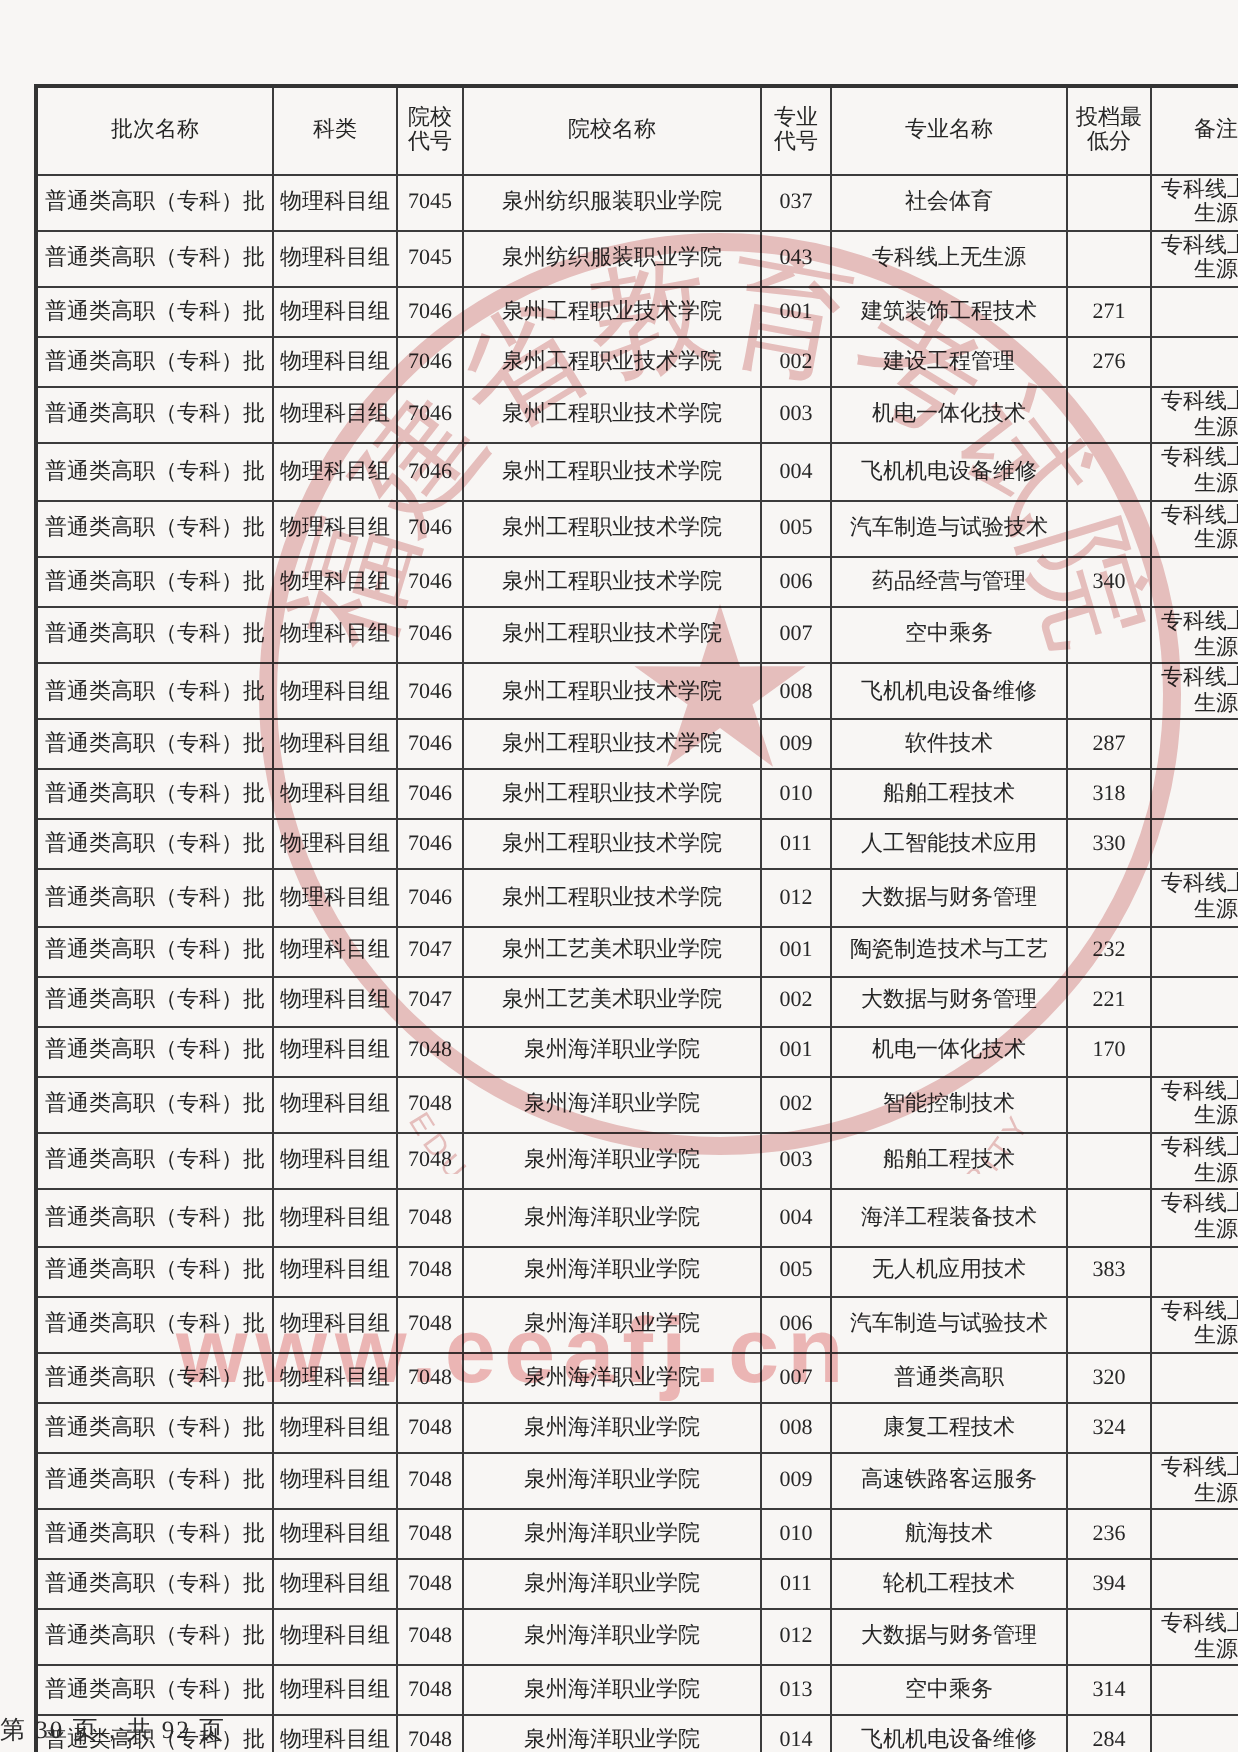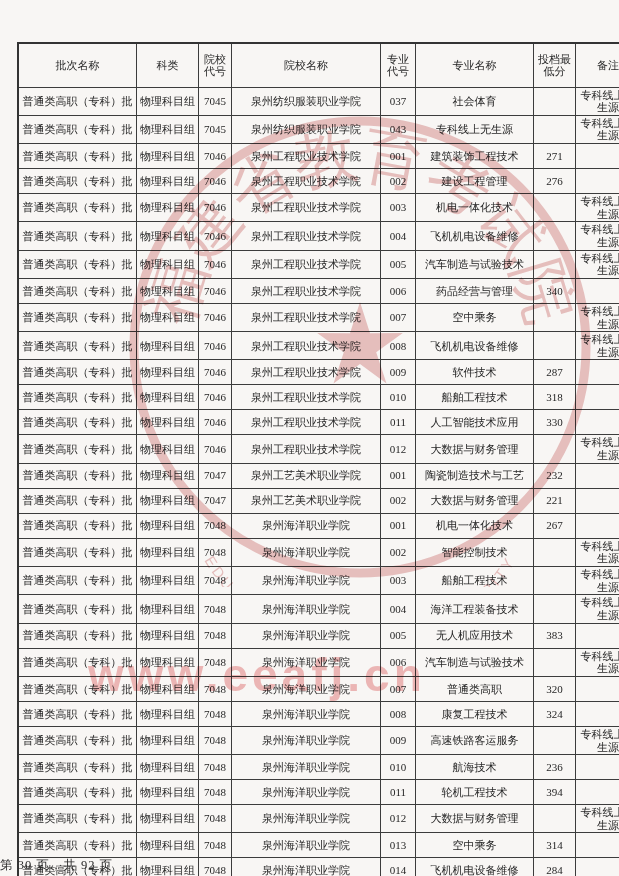--- a/index.html
+++ b/index.html
@@ -243,21 +243,21 @@
           <td class="col-score">221</td>
           <td class="col-remark"></td>
         </tr>
         <tr>
           <td class="col-batch">普通类高职（专科）批</td>
           <td class="col-subject">物理科目组</td>
           <td class="col-college_code">7048</td>
           <td class="col-college">泉州海洋职业学院</td>
           <td class="col-major_code">001</td>
           <td class="col-major">机电一体化技术</td>
-          <td class="col-score">267</td>
+          <td class="col-score">170</td>
           <td class="col-remark"></td>
         </tr>
         <tr>
           <td class="col-batch">普通类高职（专科）批</td>
           <td class="col-subject">物理科目组</td>
           <td class="col-college_code">7048</td>
           <td class="col-college">泉州海洋职业学院</td>
           <td class="col-major_code">002</td>
           <td class="col-major">智能控制技术</td>
           <td class="col-score"></td>

